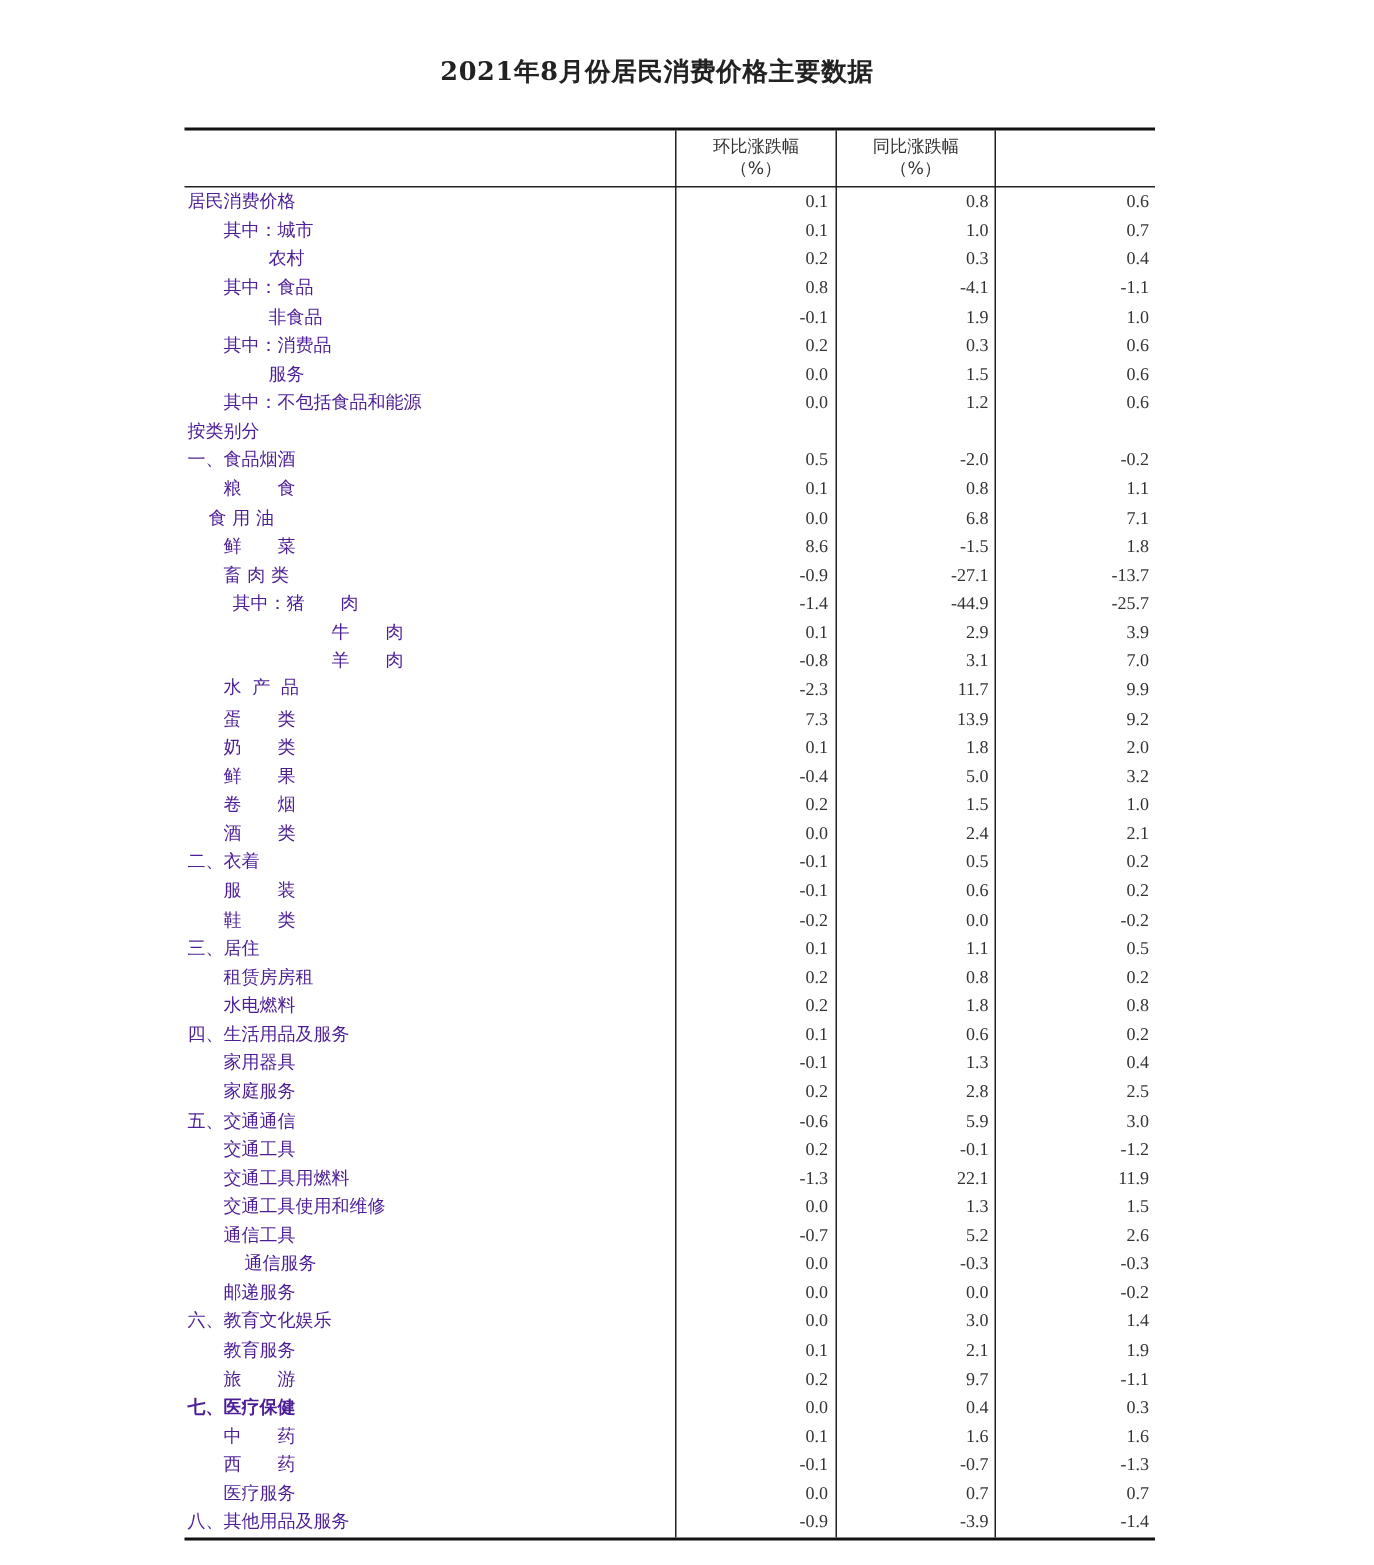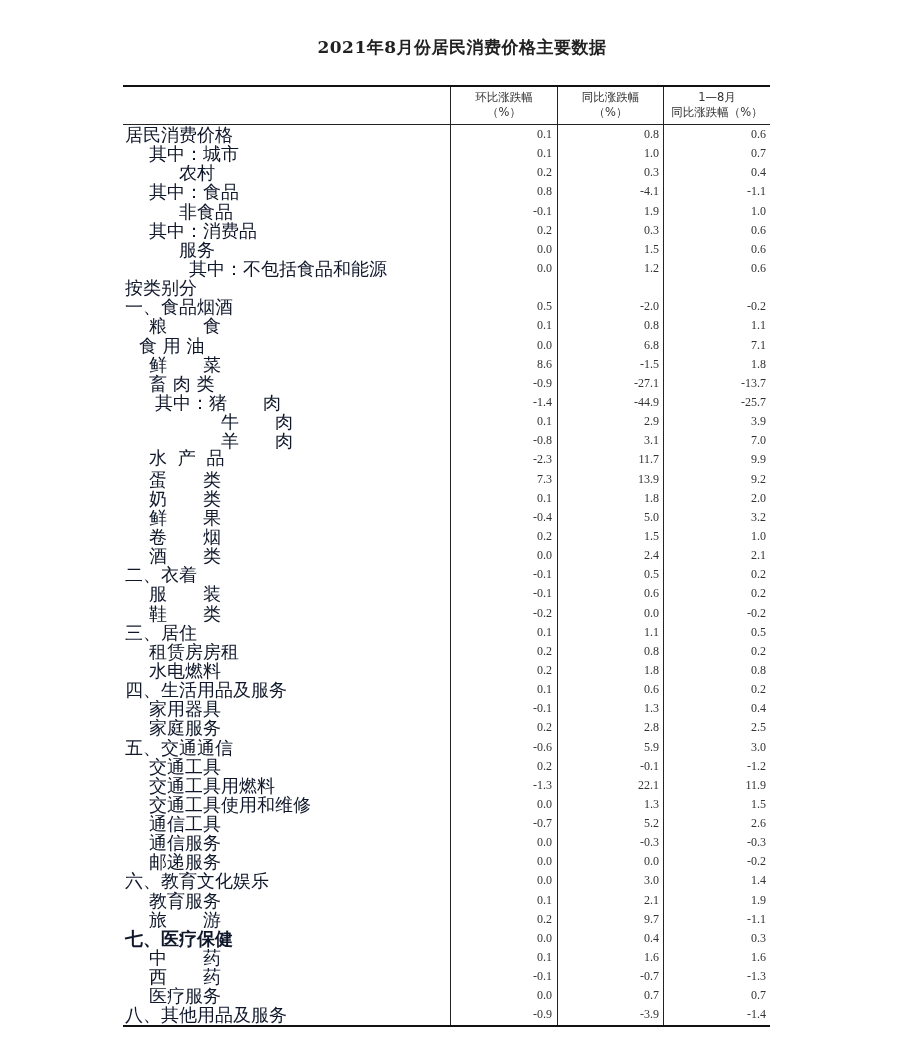--- a/index.html
+++ b/index.html
@@ -1,31 +1,31 @@
 <!DOCTYPE html>
 <html><head>
 <meta charset="utf-8">
 <style>
   html, body { margin: 0; padding: 0; background: #ffffff; }
   body { width: 916px; height: 1043px; position: relative; overflow: hidden;
          font-family: "DejaVu Serif", "Liberation Serif", serif; color: #222; }
   .title { position: absolute; left: 0; top: 36px; width: 876px; text-align: center;
-           font-size: 17px; font-weight: bold; color: #222; letter-spacing: 0.5px; margin-left: 24px; }
+           font-size: 17px; font-weight: bold; color: #222; letter-spacing: 0.5px; }
   .tbl { position: absolute; left: 123px; top: 85px; width: 647px;
          border-top: 2.5px solid #111; border-bottom: 2.5px solid #111; }
   .hdr { position: relative; height: 37px; border-bottom: 1px solid #222; }
   .hcell { position: absolute; top: 0; height: 37px; text-align: center;
            font-family: "DejaVu Sans", "Liberation Sans", sans-serif; font-size: 11.5px;
            color: #333; line-height: 15px; padding-top: 3px; box-sizing: border-box; }
   .vline { position: absolute; top: 0; bottom: 0; width: 1px; background: #222; }
   .body { position: relative; }
   .row { position: relative; height: 19.15px; }
   .lbl { position: absolute; left: 2px; top: 0; height: 19px; line-height: 19px;
-         font-family: "DejaVu Sans", "Liberation Sans", sans-serif; font-size: 18px;
-         color: #0f172a; white-space: pre; }
+         font-family: "DejaVu Sans", "Liberation Sans", sans-serif; font-size: 12px;
+         color: #4c1d95; white-space: pre; }
   .num { position: absolute; top: 0; height: 19px; line-height: 19px; text-align: right;
          font-family: "Liberation Serif", "DejaVu Serif", serif; font-size: 12px; color: #333; }
   .c1 { left: 327px; width: 102px; }
   .c2 { left: 434px; width: 102px; }
   .c3 { left: 540px; width: 103px; }
 </style>
 </head>
 <body>
 
 <div class="title">2021年8月份居民消费价格主要数据</div>
@@ -37,24 +37,20 @@
 
   <div class="hdr">
     <div class="hcell" style="left:328px;width:106px;">
       <div>环比涨跌幅</div>
       <div>（%）</div>
     </div>
     <div class="hcell" style="left:435px;width:105px;">
       <div>同比涨跌幅</div>
       <div>（%）</div>
     </div>
-    <div class="hcell" style="left:541px;width:106px;">
-      <div>1—8月</div>
-      <div>同比涨跌幅（%）</div>
-    </div>
   </div>
 
   <div class="body" id="tbody">
       <div class="row">
         <span class="lbl" style="left: 2px;">居民消费价格</span>
         <span class="num c1">0.1</span>
         <span class="num c2">0.8</span>
         <span class="num c3">0.6</span>
       </div>
       <div class="row">
@@ -87,21 +83,21 @@
         <span class="num c2">0.3</span>
         <span class="num c3">0.6</span>
       </div>
       <div class="row">
         <span class="lbl" style="left: 56px;">服务</span>
         <span class="num c1">0.0</span>
         <span class="num c2">1.5</span>
         <span class="num c3">0.6</span>
       </div>
       <div class="row">
-        <span class="lbl" style="left: 26px; margin-left: 40px;">其中：不包括食品和能源</span>
+        <span class="lbl" style="left: 26px;">其中：不包括食品和能源</span>
         <span class="num c1">0.0</span>
         <span class="num c2">1.2</span>
         <span class="num c3">0.6</span>
       </div>
       <div class="row">
         <span class="lbl" style="left: 2px;">按类别分</span>
         <span class="num c1"></span>
         <span class="num c2"></span>
         <span class="num c3"></span>
       </div>
@@ -267,21 +263,21 @@
         <span class="num c2">1.3</span>
         <span class="num c3">1.5</span>
       </div>
       <div class="row">
         <span class="lbl" style="left: 26px;">通信工具</span>
         <span class="num c1">-0.7</span>
         <span class="num c2">5.2</span>
         <span class="num c3">2.6</span>
       </div>
       <div class="row">
-        <span class="lbl" style="left: 26px;">通信服务</span>
+        <span class="lbl" style="left: 40px;">通信服务</span>
         <span class="num c1">0.0</span>
         <span class="num c2">-0.3</span>
         <span class="num c3">-0.3</span>
       </div>
       <div class="row">
         <span class="lbl" style="left: 26px;">邮递服务</span>
         <span class="num c1">0.0</span>
         <span class="num c2">0.0</span>
         <span class="num c3">-0.2</span>
       </div>

